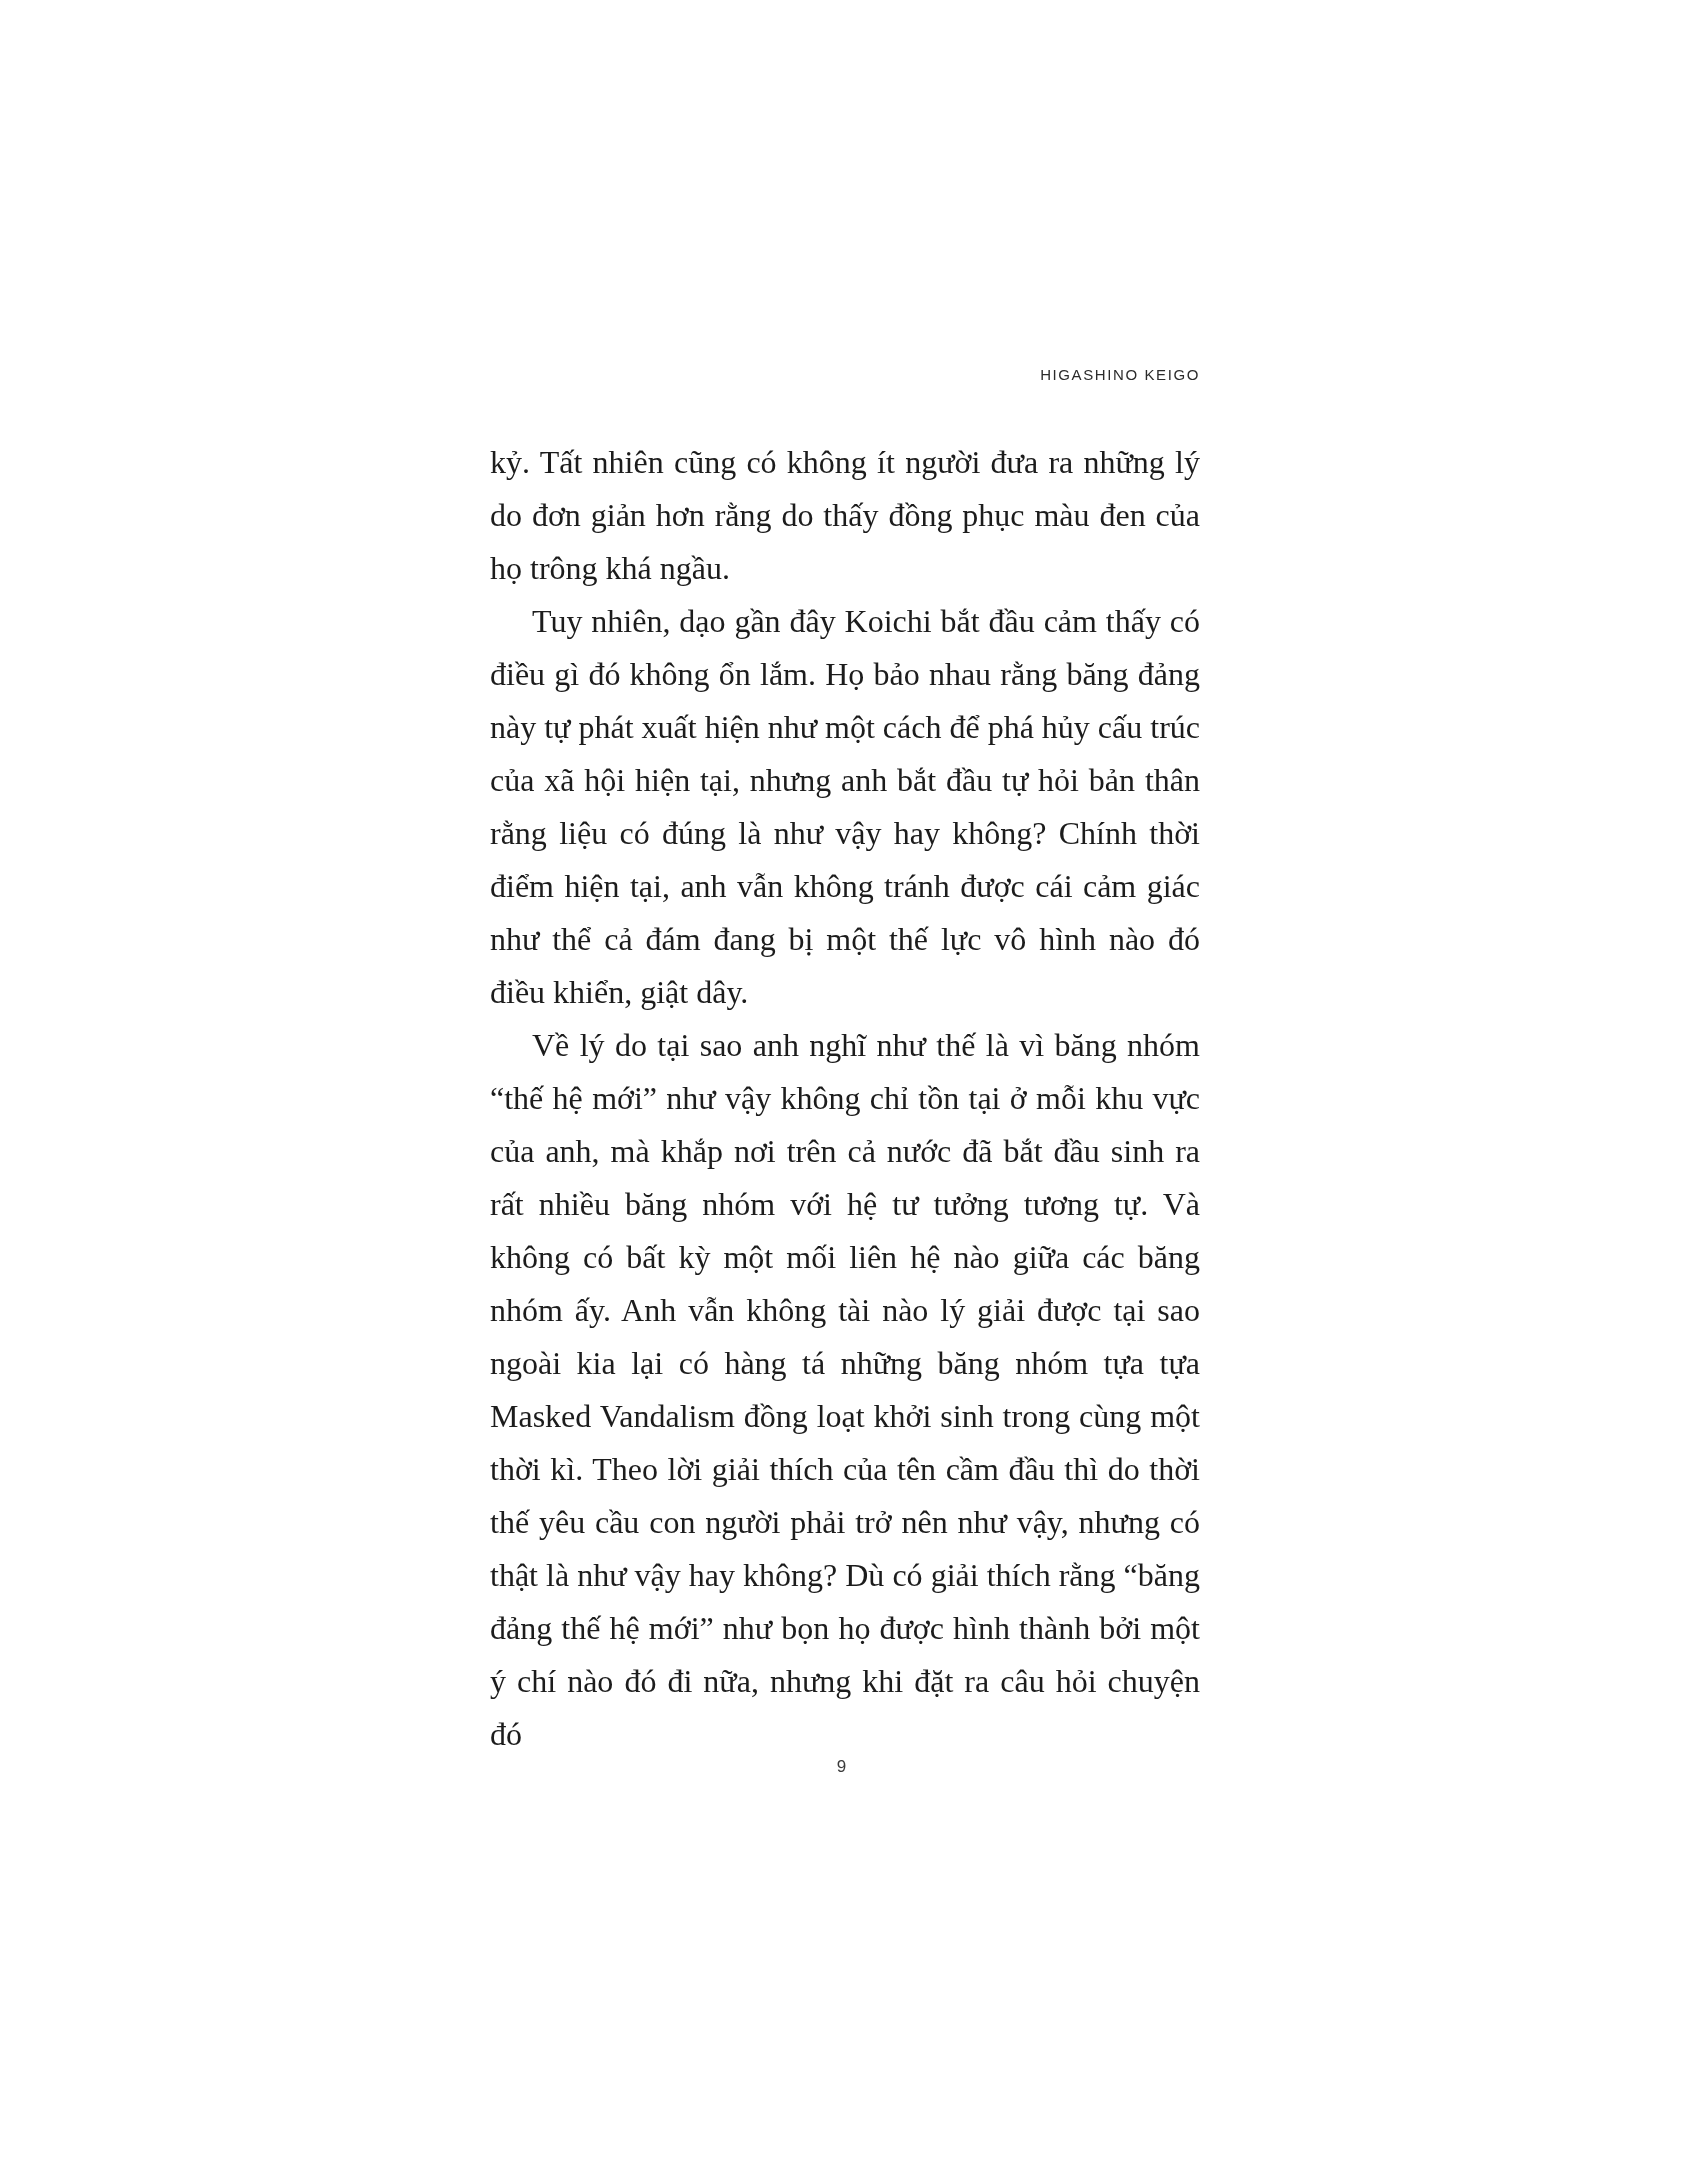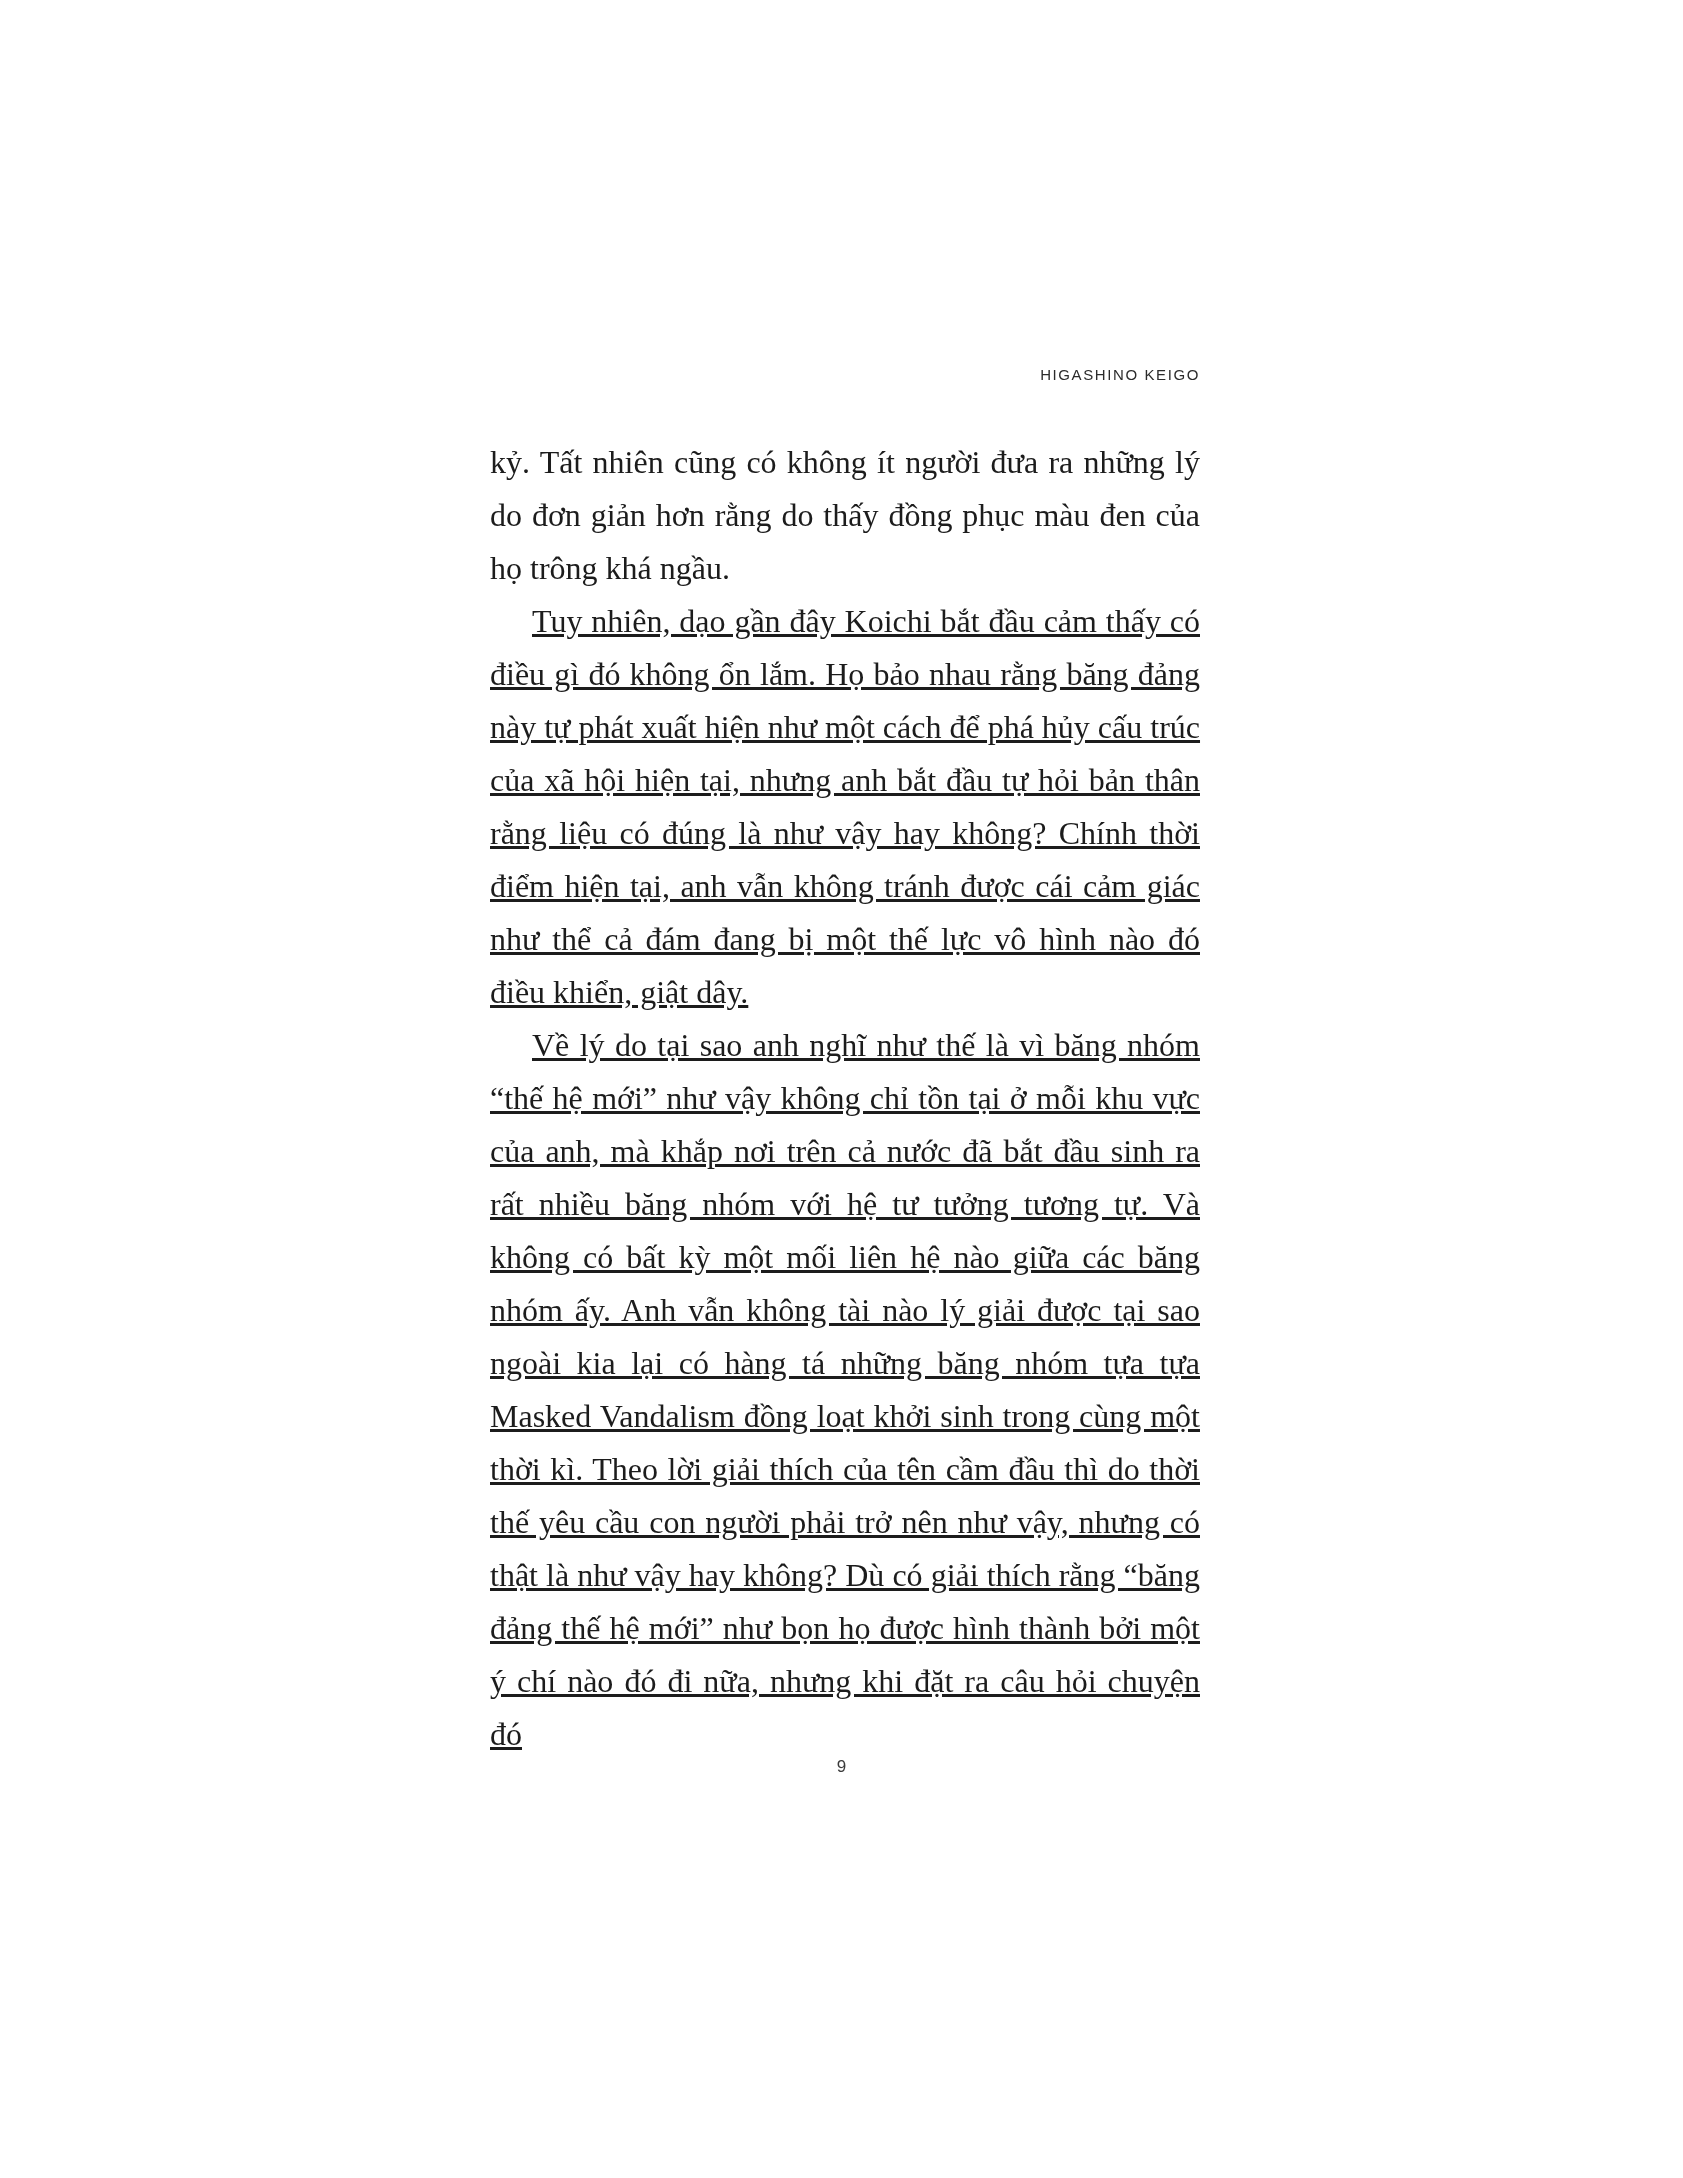--- a/index.html
+++ b/index.html
@@ -38,21 +38,20 @@
     margin: 0 0 0 0;
     font-size: 32px;
     line-height: 53px;
     text-align: justify;
     text-justify: inter-word;
     color: #1c1c1c;
     hyphens: none;
   }
   .text-block p.indent {
     text-indent: 42px;
-    text-decoration: underline;
   }
   .page-number {
     position: absolute;
     top: 1757px;
     left: 0;
     width: 1683px;
     text-align: center;
     font-family: "Liberation Sans", sans-serif;
     font-size: 17px;
     color: #3a3a3a;

